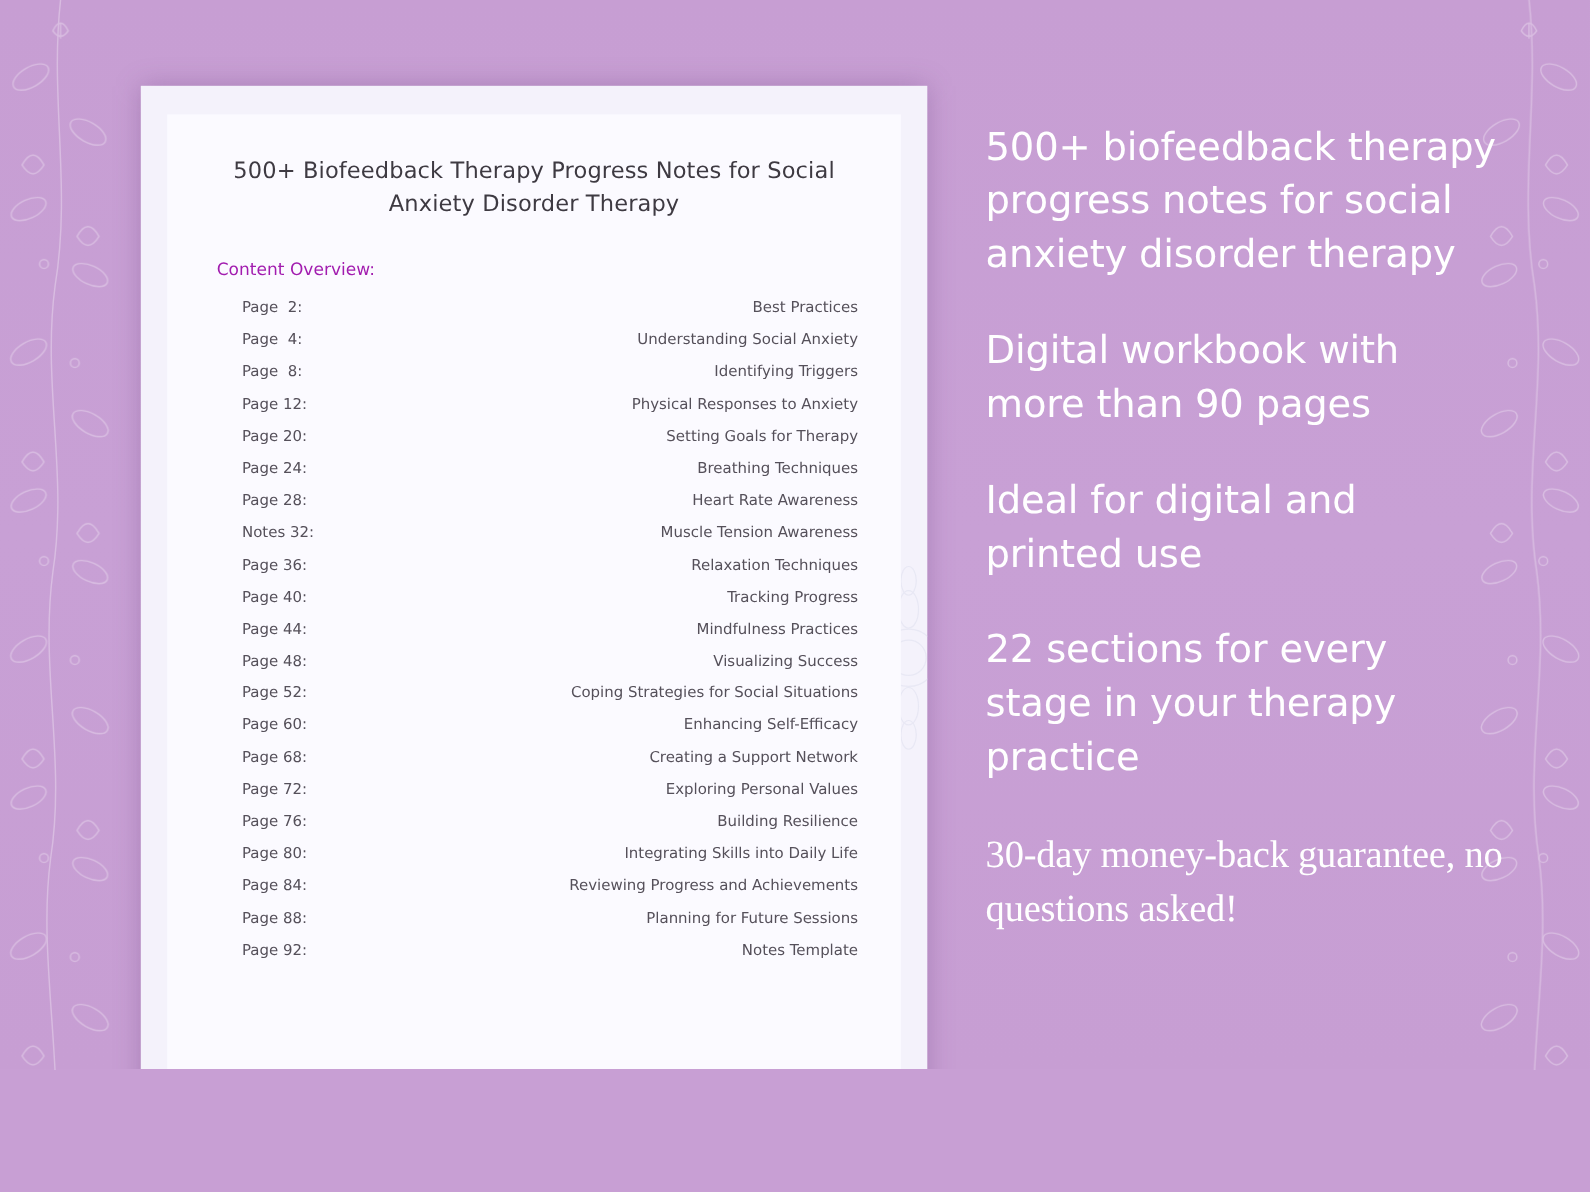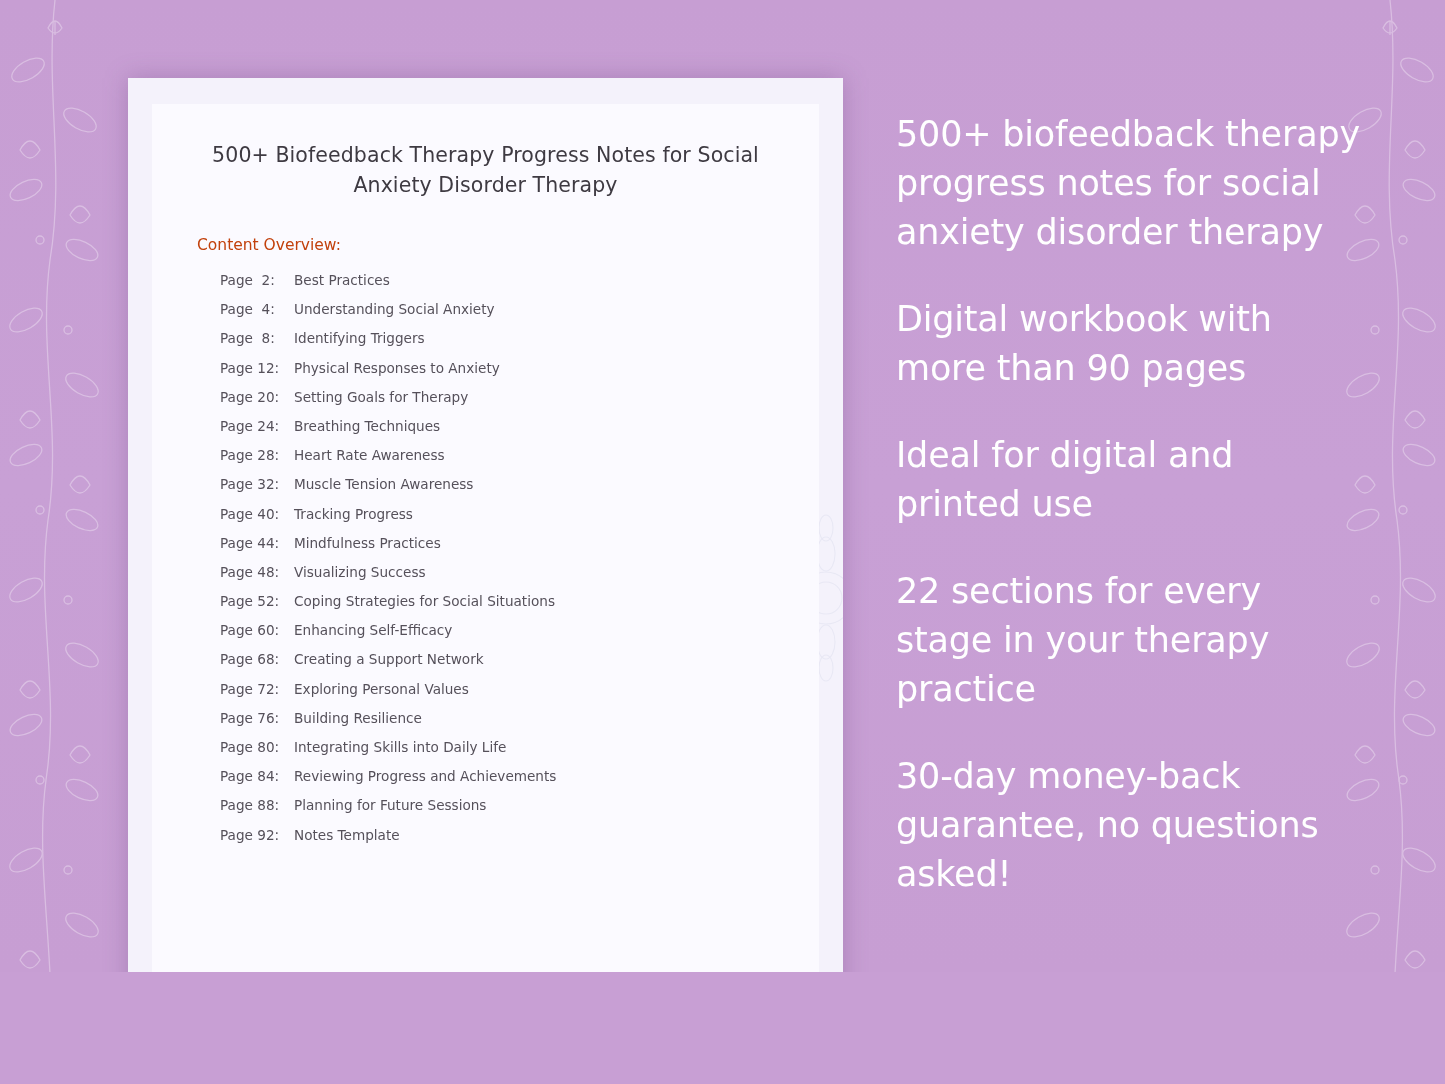--- a/index.html
+++ b/index.html
@@ -90,37 +90,38 @@
     color: #3e3a42;
     letter-spacing: 0.1px;
   }
 
   .content-overview {
     position: absolute;
     left: 45px;
     top: 132px;
     font-family: "DejaVu Sans", sans-serif;
     font-size: 15.5px;
-    color: #c2410c;
+    color: #a21caf;
   }
 
   .toc {
     position: absolute;
     left: 68px;
     top: 168px;
     width: 560px;
   }
 
   .toc-row {
     display: flex;
     align-items: baseline;
     height: 29.2px;
     font-family: "DejaVu Sans", sans-serif;
     font-size: 13.6px;
     color: #55505a;
+    justify-content: space-between;
   }
   .toc-page {
     width: 66px;
     white-space: pre;
     flex: 0 0 auto;
   }
   .toc-label {
     margin-left: 8px;
   }
 
@@ -134,21 +135,21 @@
 
   .m-block {
     font-family: "DejaVu Sans", sans-serif;
     color: #ffffff;
     font-size: 35px;
     line-height: 49px;
     font-weight: 400;
     margin-bottom: 38px;
     letter-spacing: -0.2px;
   }
-  .m-block:last-child { margin-bottom: 16px; }
+  .m-block:last-child { margin-bottom: 16px; font-family: Liberation Serif, serif; }
 </style>
 </head>
 <body>
 
 <div class="page">
 
   <div class="floral left">
     <svg width="110" height="1084" viewBox="0 0 110 1084" xmlns="http://www.w3.org/2000/svg">
       <g stroke="#ffffff" stroke-width="1.3" fill="none" opacity="0.85">
         <path d="M55 0 C 45 90, 65 170, 50 260 C 38 350, 62 430, 48 520 C 36 610, 60 690, 46 780 C 34 870, 58 960, 50 1084"></path>
@@ -335,22 +336,26 @@
           </div>
         <div class="toc-row">
             <span class="toc-page">Page 24:</span>
             <span class="toc-label">Breathing Techniques</span>
           </div>
         <div class="toc-row">
             <span class="toc-page">Page 28:</span>
             <span class="toc-label">Heart Rate Awareness</span>
           </div>
         <div class="toc-row">
-            <span class="toc-page">Page 32:</span>
+            <span class="toc-page">Notes 32:</span>
             <span class="toc-label">Muscle Tension Awareness</span>
+          </div>
+        <div class="toc-row">
+            <span class="toc-page">Page 36:</span>
+            <span class="toc-label">Relaxation Techniques</span>
           </div>
         <div class="toc-row">
             <span class="toc-page">Page 40:</span>
             <span class="toc-label">Tracking Progress</span>
           </div>
         <div class="toc-row">
             <span class="toc-page">Page 44:</span>
             <span class="toc-label">Mindfulness Practices</span>
           </div>
         <div class="toc-row">

